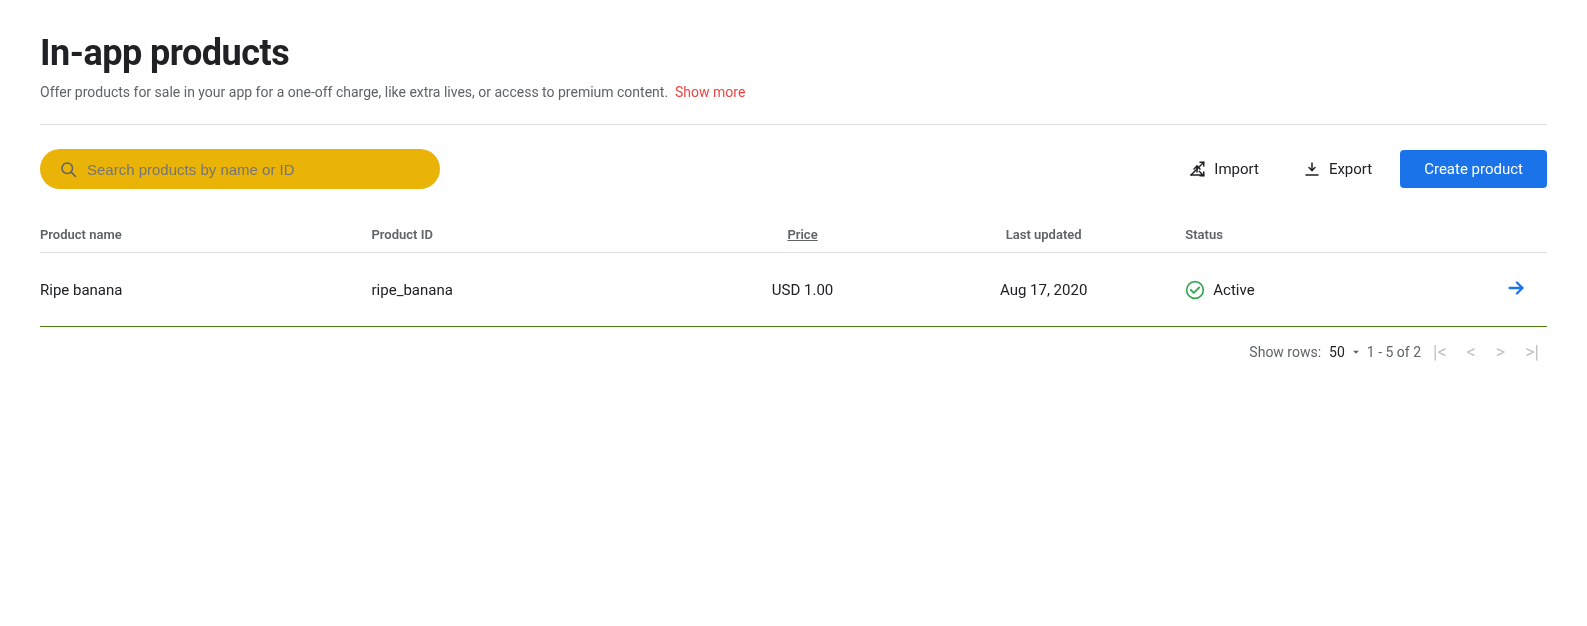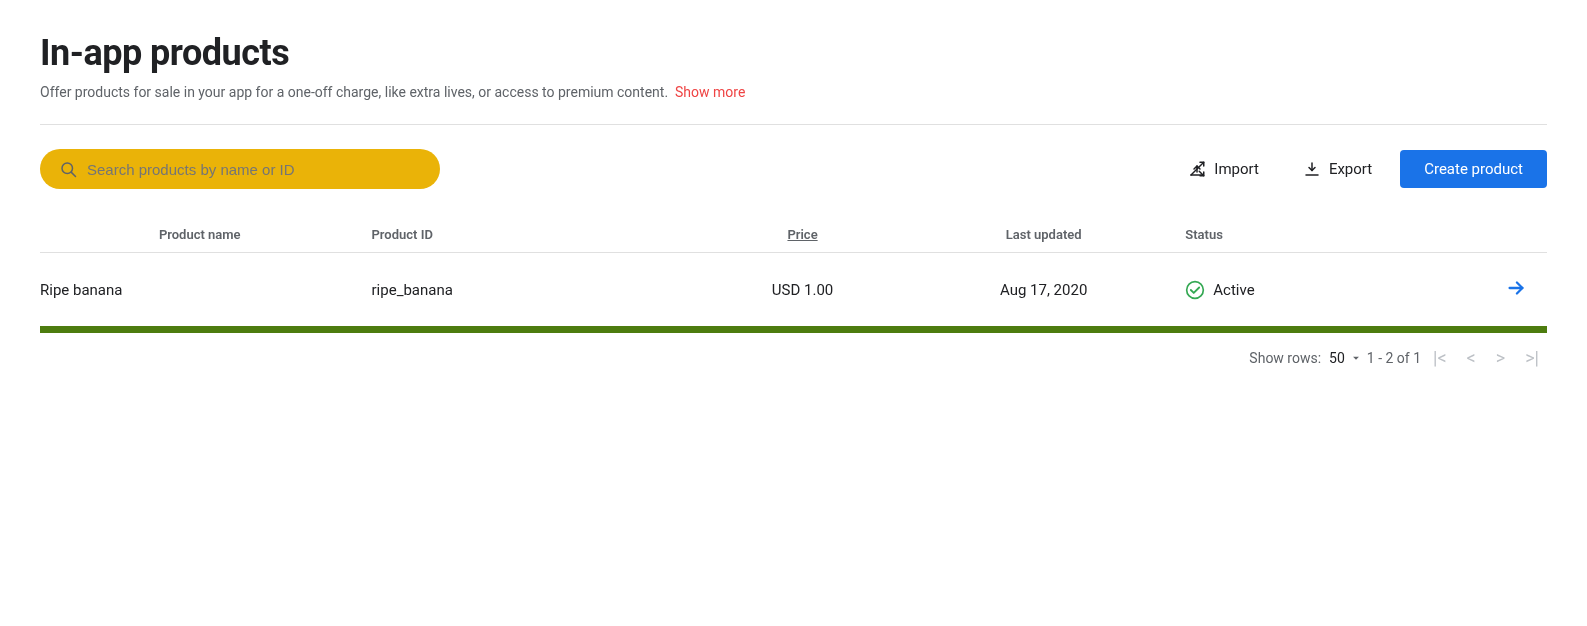--- a/index.html
+++ b/index.html
@@ -98,21 +98,21 @@
       border-bottom: 1px solid #e0e0e0;
     }
     thead tr th.col-price,
     thead tr th.col-updated {
       text-align: center;
     }
     tbody tr td {
       padding: 20px 12px 20px 0;
       font-size: 15px;
       color: #202124;
-      border-bottom: 7px solid #4d7c0f;
+      border-bottom: 1px solid #4d7c0f;
       vertical-align: middle;
     }
     .col-price, .col-updated {
       text-align: center;
     }
     .status-cell {
       display: flex;
       align-items: center;
       gap: 8px;
       white-space: nowrap;
@@ -216,21 +216,21 @@
       <line x1="4" y1="20" x2="20" y2="20"></line>
     </svg>
     <span>Export</span>
   </button>
   <button class="create-btn">Create product</button>
 </div>
 
 <table>
   <thead>
     <tr>
-      <th style="width:22%;text-align:center;">Product name</th>
+      <th style="width:22%;">Product name</th>
       <th style="width:22%;">Product ID</th>
       <th class="col-price" style="width:14%;text-decoration:underline;">Price</th>
       <th class="col-updated" style="width:18%;">Last updated</th>
       <th style="width:16%;">Status</th>
       <th style="width:8%;"></th>
     </tr>
   </thead>
   <tbody id="table-body">
   <tr>
     <td>Ripe banana</td>
@@ -261,20 +261,20 @@
 <div class="footer">
   <div class="show-rows">
     <span>Show rows:</span>
     <div class="rows-select">
       <span>50</span>
       <svg width="14" height="14" viewBox="0 0 24 24" fill="#5f6368">
         <path d="M7 10l5 5 5-5z"></path>
       </svg>
     </div>
   </div>
-  <span class="pagination-info">1 - 2 of 1</span>
+  <span class="pagination-info">1 - 5 of 2</span>
   <div class="pagination-controls">
     <button class="page-btn" disabled="" title="First page">|&lt;</button>
     <button class="page-btn" disabled="" title="Previous page">&lt;</button>
     <button class="page-btn" disabled="" title="Next page">&gt;</button>
     <button class="page-btn" disabled="" title="Last page">&gt;|</button>
   </div>
 </div>
 
 </body></html>

